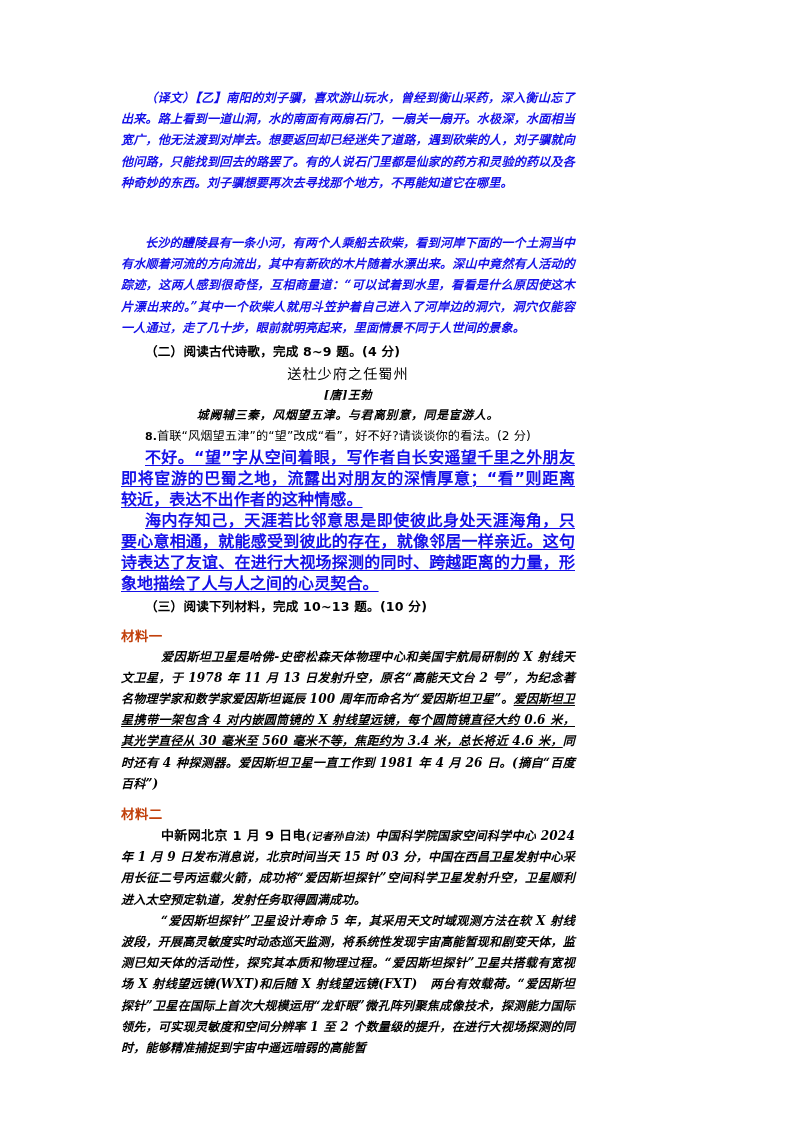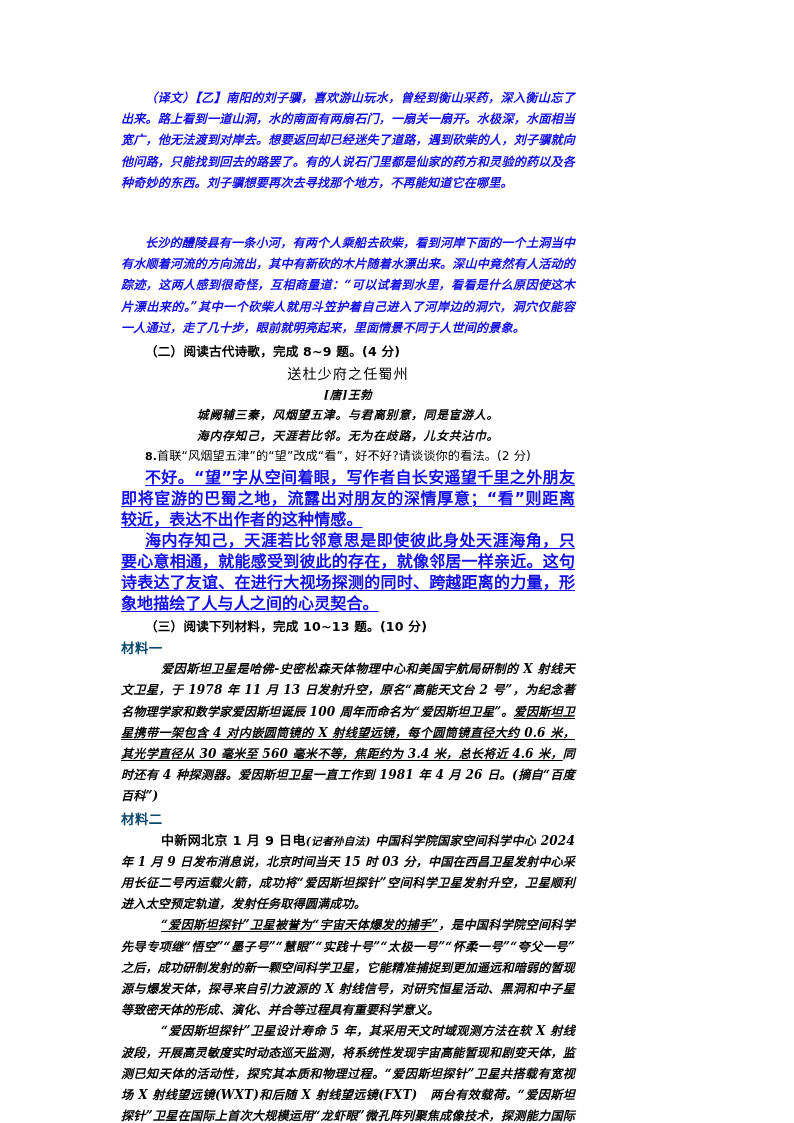--- a/index.html
+++ b/index.html
@@ -56,25 +56,25 @@
   .section-head {
     margin: 3px 0 0 0;
     font-size: 12.6px;
     line-height: 20px;
     font-weight: 700;
     color: #000000;
     text-indent: 24px;
     letter-spacing: 0.2px;
   }
   .material-head {
-    margin: 2px 0 0 0;
+    margin: 10px 0 0 0;
     font-size: 13.4px;
     line-height: 20px;
     font-weight: 700;
-    color: #0c4a6e;
+    color: #c2410c;
     letter-spacing: 0.5px;
   }
 
   
   .poem-title {
     margin: 2px 0 0 0;
     text-align: center;
     font-size: 14.2px;
     line-height: 21px;
     color: #000000;
@@ -162,21 +162,20 @@
     <p class="p hand translation indent1">（译文）【乙】南阳的刘子骥，喜欢游山玩水，曾经到衡山采药，深入衡山忘了出来。路上看到一道山洞，水的南面有两扇石门，一扇关一扇开。水极深，水面相当宽广，他无法渡到对岸去。想要返回却已经迷失了道路，遇到砍柴的人，刘子骥就向他问路，只能找到回去的路罢了。有的人说石门里都是仙家的药方和灵验的药以及各种奇妙的东西。刘子骥想要再次去寻找那个地方，不再能知道它在哪里。</p>
     <p class="p hand translation indent2">长沙的醴陵县有一条小河，有两个人乘船去砍柴，看到河岸下面的一个土洞当中有水顺着河流的方向流出，其中有新砍的木片随着水漂出来。深山中竟然有人活动的踪迹，这两人感到很奇怪，互相商量道：“可以试着到水里，看看是什么原因使这木片漂出来的。”其中一个砍柴人就用斗笠护着自己进入了河岸边的洞穴，洞穴仅能容一人通过，走了几十步，眼前就明亮起来，里面情景不同于人世间的景象。</p>
   </div>
 
   <div>
     <p class="section-head">（二）阅读古代诗歌，完成 8~9 题。(4 分)</p>
 
     <p class="poem-title">送杜少府之任蜀州</p>
     <p class="poem-author">[唐]王勃</p>
     <p class="poem-line">城阙辅三秦，风烟望五津。与君离别意，同是宦游人。</p>
-    <p class="poem-line">海内存知己，天涯若比邻。无为在歧路，儿女共沾巾。</p>
 
     <p class="question">
       <span class="qnum">8.</span><span>首联“风烟望五津”的“望”改成“看”，好不好?请谈谈你的看法。(2 分)</span>
     </p>
     <p class="answer">不好。“望”字从空间着眼，写作者自长安遥望千里之外朋友即将宦游的巴蜀之地，流露出对朋友的深情厚意；“看”则距离较近，表达不出作者的这种情感。</p>
 
     <p class="answer">海内存知己，天涯若比邻意思是即使彼此身处天涯海角，只要心意相通，就能感受到彼此的存在，就像邻居一样亲近。这句诗表达了友谊、在进行大视场探测的同时、跨越距离的力量，形象地描绘了人与人之间的心灵契合。</p>
   </div>
 
   <div>
@@ -184,19 +183,16 @@
 
     <p class="material-head">材料一</p>
     <p class="p hand material-body first">
       <span>爱因斯坦卫星是哈佛-史密松森天体物理中心和美国宇航局研制的 X 射线天文卫星，于 1978 年 11 月 13 日发射升空，原名“高能天文台 2 号”，为纪念著名物理学家和数学家爱因斯坦诞辰 100 周年而命名为“爱因斯坦卫星”。</span><span class="u">爱因斯坦卫星携带一架包含 4 对内嵌圆筒镜的 X 射线望远镜，每个圆筒镜直径大约 0.6 米，其光学直径从 30 毫米至 560 毫米不等，焦距约为 3.4 米，总长将近 4.6 米，</span><span>同时还有 4 种探测器。爱因斯坦卫星一直工作到 1981 年 4 月 26 日。(摘自“百度百科”)</span>
     </p>
 
     <p class="material-head">材料二</p>
     <p class="p hand material-body news">
       <span class="news-lead">中新网北京 1 月 9 日电</span><span class="reporter">(记者孙自法)</span><span> 中国科学院国家空间科学中心 2024 年 1 月 9 日发布消息说，北京时间当天 15 时 03 分，中国在西昌卫星发射中心采用长征二号丙运载火箭，成功将“爱因斯坦探针”空间科学卫星发射升空，卫星顺利进入太空预定轨道，发射任务取得圆满成功。</span>
     </p>
-    <p class="p hand material-body news">
-      <span class="u">“爱因斯坦探针”卫星被誉为“宇宙天体爆发的捕手”</span><span>，是中国科学院空间科学先导专项继“悟空”“墨子号”“慧眼”“实践十号”“太极一号”“怀柔一号”“夸父一号”之后，成功研制发射的新一颗空间科学卫星，它能精准捕捉到更加遥远和暗弱的暂现源与爆发天体，探寻来自引力波源的 X 射线信号，对研究恒星活动、黑洞和中子星等致密天体的形成、演化、并合等过程具有重要科学意义。</span>
-    </p>
     <p class="p hand material-body news">“爱因斯坦探针”卫星设计寿命 5 年，其采用天文时域观测方法在软 X 射线波段，开展高灵敏度实时动态巡天监测，将系统性发现宇宙高能暂现和剧变天体，监测已知天体的活动性，探究其本质和物理过程。“爱因斯坦探针”卫星共搭载有宽视场 X 射线望远镜(WXT)和后随 X 射线望远镜(FXT)　两台有效载荷。“爱因斯坦探针”卫星在国际上首次大规模运用“龙虾眼”微孔阵列聚焦成像技术，探测能力国际领先，可实现灵敏度和空间分辨率 1 至 2 个数量级的提升，在进行大视场探测的同时，能够精准捕捉到宇宙中遥远暗弱的高能暂</p>
   </div>
 
 </div>
 
 </body></html>

